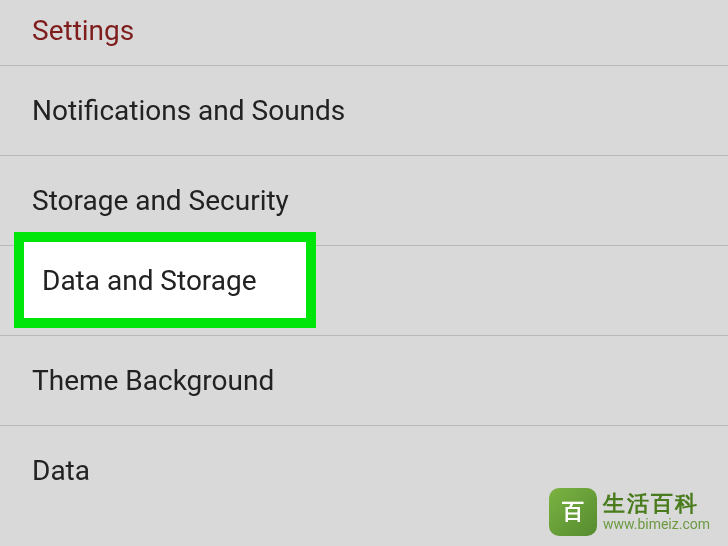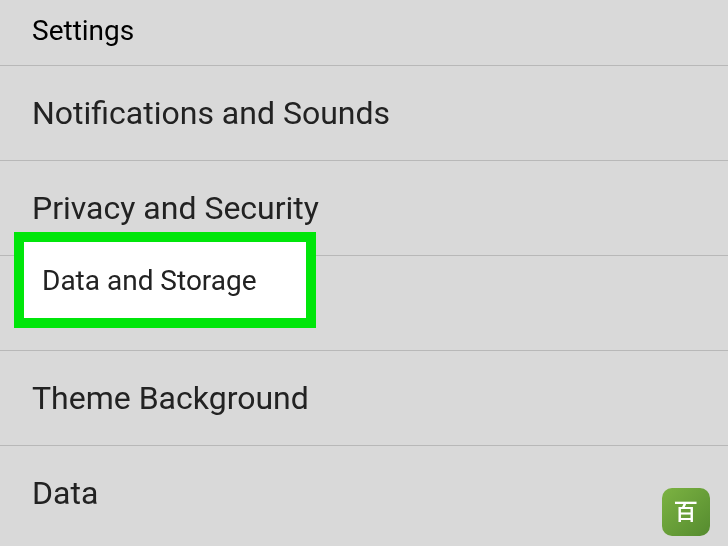--- a/index.html
+++ b/index.html
@@ -10,28 +10,28 @@
     body {
       width: 728px;
       height: 546px;
       background: #d9d9d9;
       font-family: -apple-system, BlinkMacSystemFont, "Segoe UI", Roboto, sans-serif;
       position: relative;
       overflow: hidden;
     }
     .section-header {
       padding: 14px 36px 18px 32px;
-      color: #000000;
+      color: #7f1d1d;
       font-size: 28px;
       font-weight: 400;
     }
     .list-item {
       padding: 28px 32px;
       border-top: 1px solid #b8b8b8;
-      font-size: 32px;
+      font-size: 28px;
       color: #222;
       display: flex;
       justify-content: space-between;
       position: relative;
     }
     .list-item:last-child {
       border-bottom: 1px solid #b8b8b8;
     }
     .item-value {
       color: #333;
@@ -94,21 +94,21 @@
 </head>
 <body>
 
 <div class="section-header">Settings</div>
 
 <div class="list-item">
   <span>Notifications and Sounds</span>
 </div>
 
 <div class="list-item">
-  <span>Privacy and Security</span>
+  <span>Storage and Security</span>
 </div>
 
 <div class="list-item">
   <span>Data and Storage</span>
 </div>
 
 <div class="list-item">
   <span>Theme Background</span>
 </div>
 
@@ -116,13 +116,17 @@
   <span>Data</span>
   <span class="item-value"></span>
 </div>
 
 <div class="highlight-box">
   <span>Data and Storage</span>
 </div>
 
 <div class="watermark">
   <div class="watermark-logo">百</div>
+  <div class="watermark-text">
+    <div class="watermark-cn">生活百科</div>
+    <div class="watermark-url">www.bimeiz.com</div>
+  </div>
 </div>
 
 </body></html>

